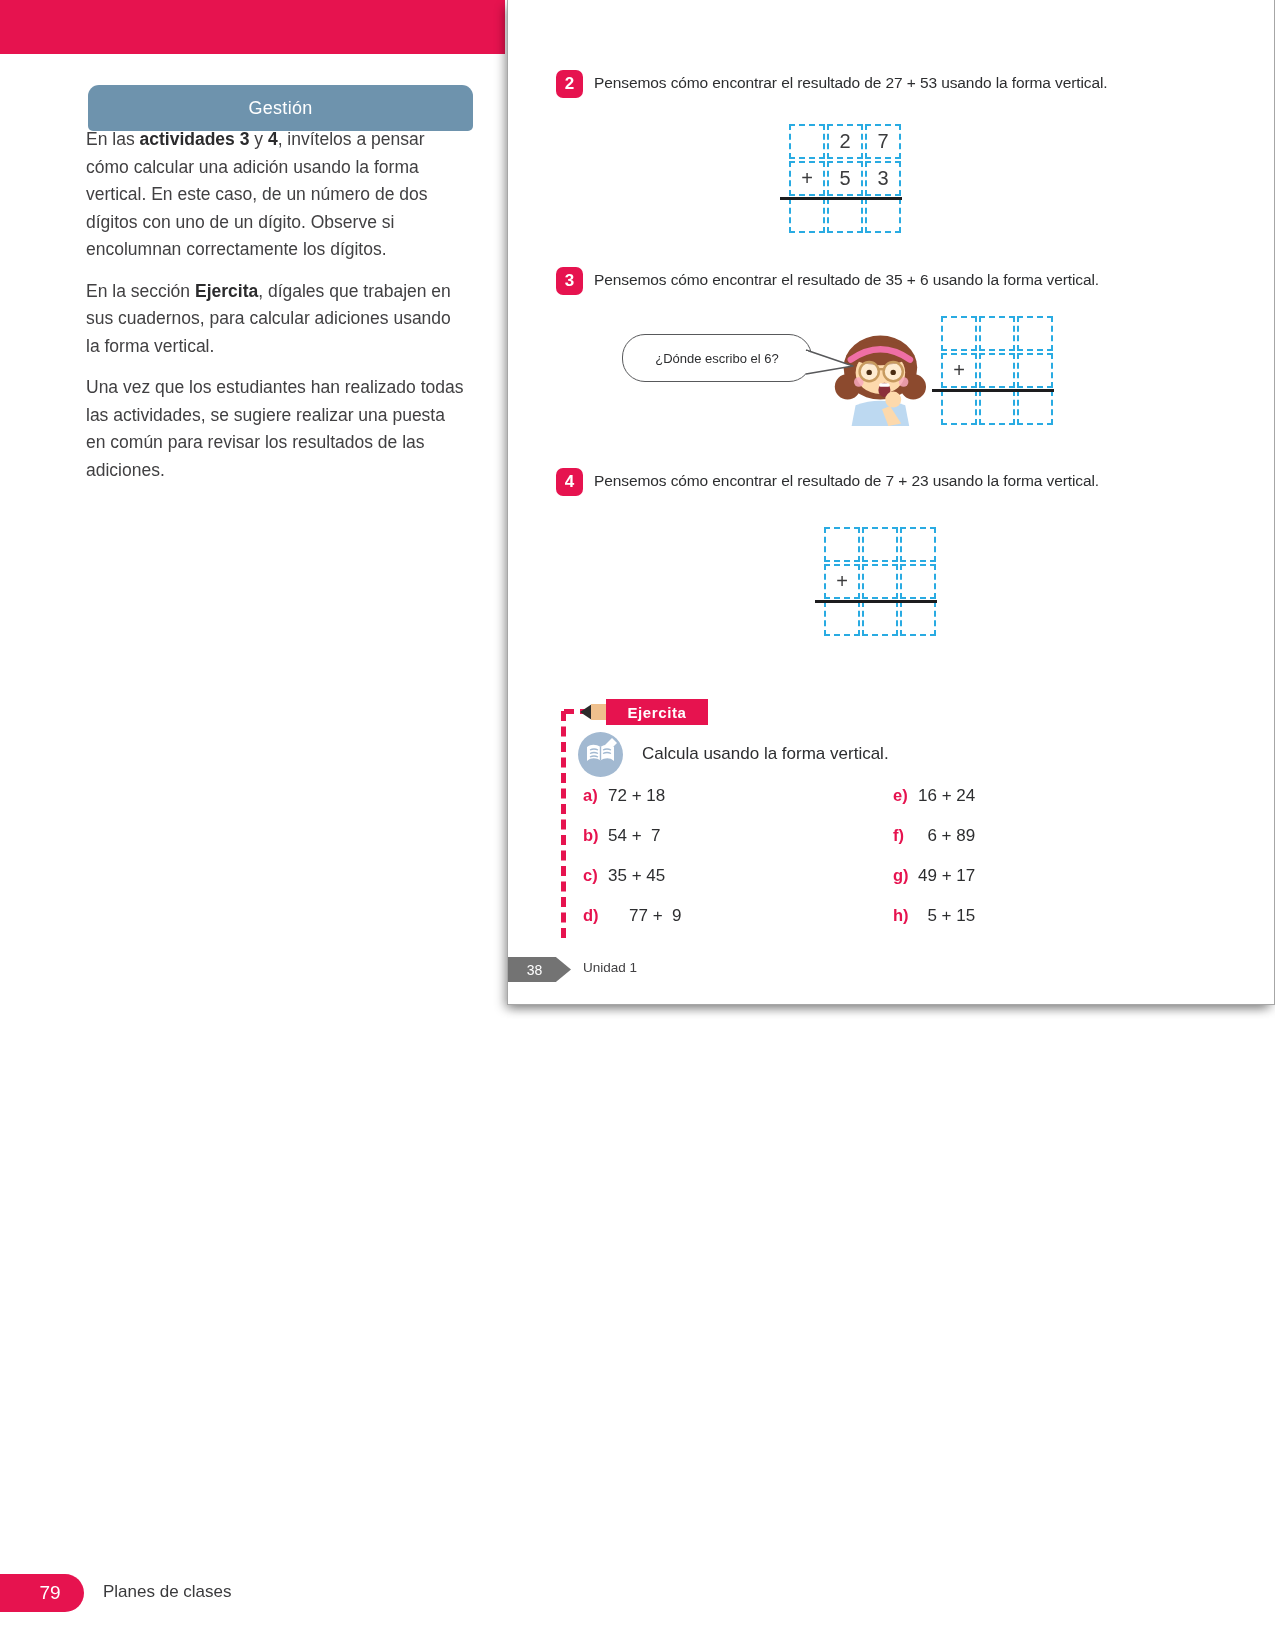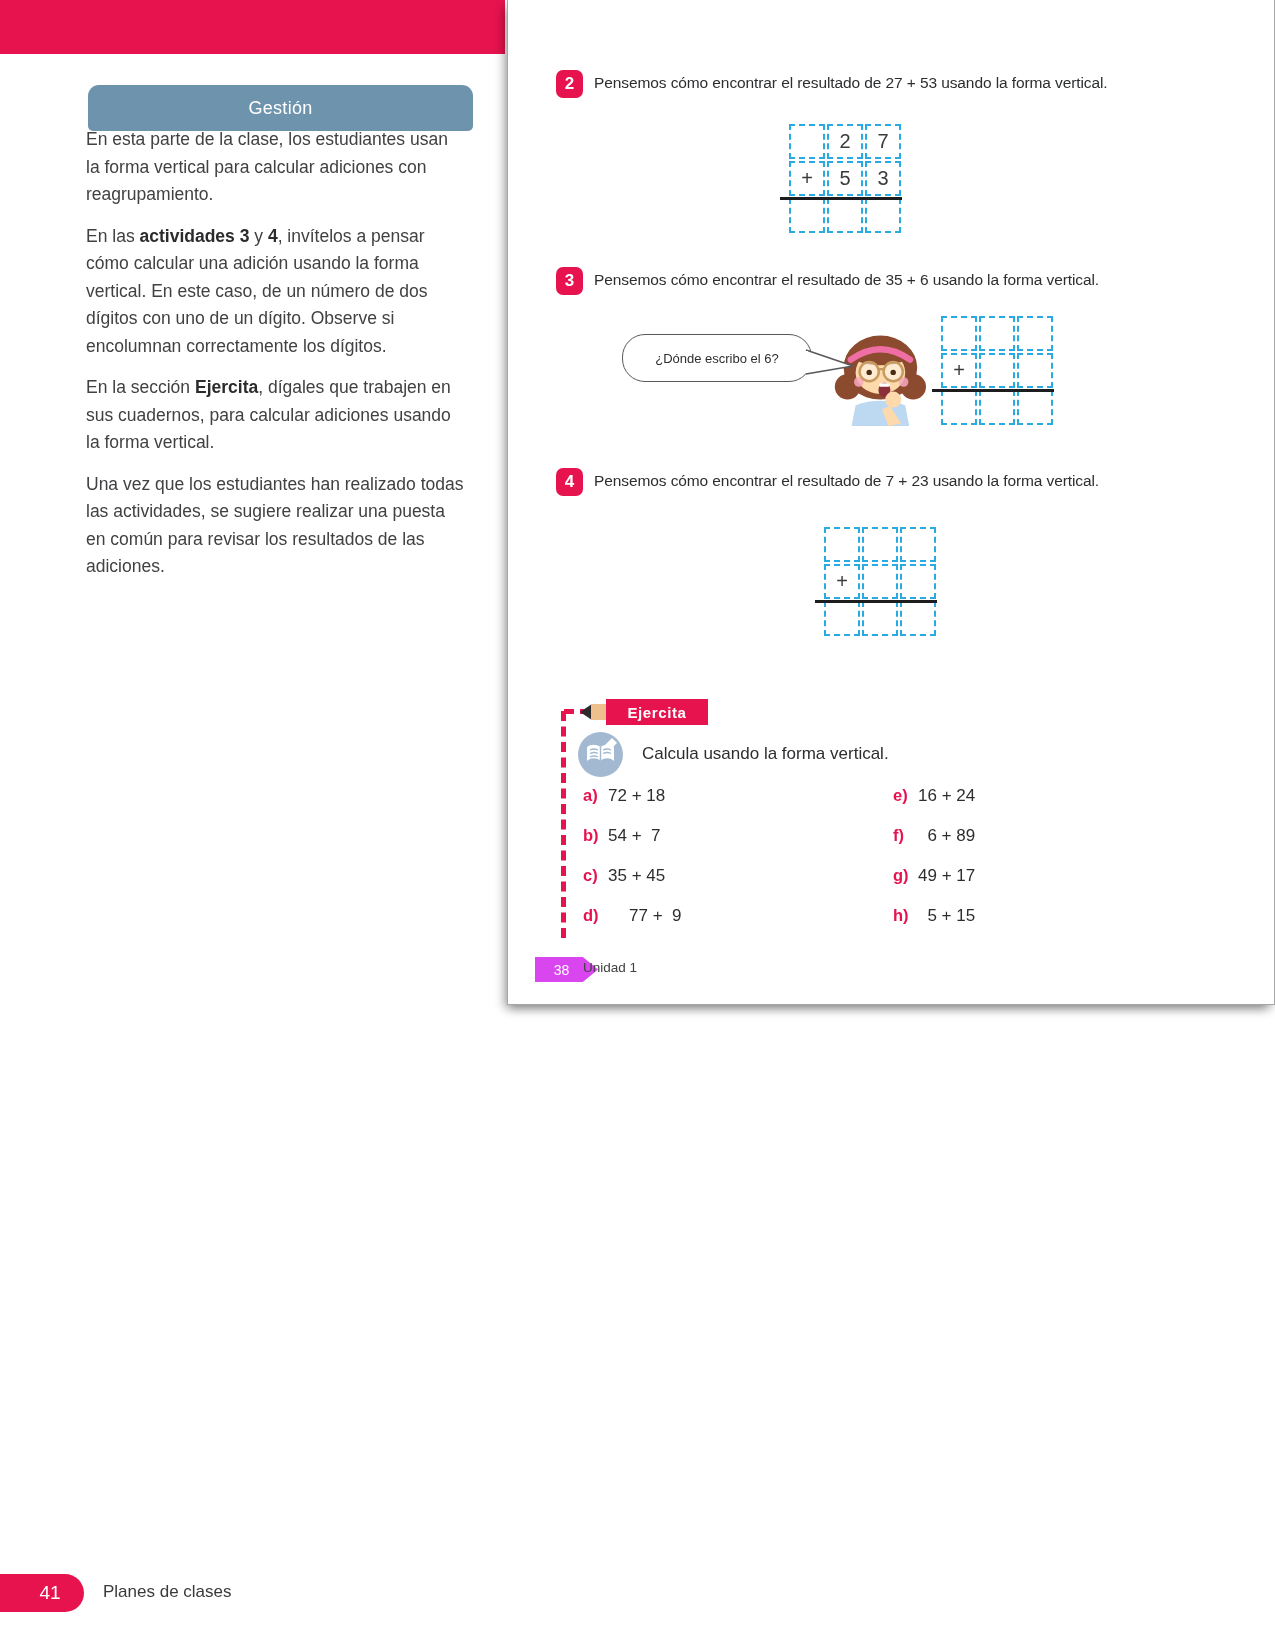--- a/index.html
+++ b/index.html
@@ -69,21 +69,21 @@
     color:#fff;font-size:15px;font-weight:700;letter-spacing:.6px;z-index:2;
   }
   .ej-pencil{left:580px;top:701px;z-index:1;}
   .book-badge{left:578px;top:732px;}
   .ej-instruction{left:642px;top:744px;font-size:17px;color:#2d2e30;white-space:nowrap;}
   .ex-letter{font-size:16.5px;font-weight:700;color:#e6134f;}
   .ex-expr{font-size:17px;color:#2d2e30;white-space:pre;}
 
   
   .pg-badge{
-    left:535px;top:957px;width:63px;height:25px;background:#d946ef;
+    left:508px;top:957px;width:63px;height:25px;background:#737373;
     clip-path:polygon(0 0,76% 0,100% 50%,76% 100%,0 100%);
     display:flex;align-items:center;justify-content:center;
     color:#fff;font-size:14px;padding-right:10px;box-sizing:border-box;
   }
   .pg-unit{left:583px;top:960px;font-size:13.5px;color:#414042;}
 
   
   .doc-pill{
     left:0;top:1574px;width:84px;height:38px;background:#e6134f;
     border-radius:0 19px 19px 0;
@@ -96,21 +96,20 @@
 <body>
 
 <div class="abs topbar"></div>
 
 <div class="abs page-card"></div>
 
 <div class="abs gestion-header">
   <span>Gestión</span>
 </div>
 <div class="abs sidebar-text">
-  <p><span>En esta parte de la clase, los estudiantes usan la forma vertical para calcular adiciones con reagrupamiento.</span></p>
   <p><span>En las </span><span class="b">actividades 3</span><span> y </span><span class="b">4</span><span>, invítelos a pensar cómo calcular una adición usando la forma vertical. En este caso, de un número de dos dígitos con uno de un dígito. Observe si encolumnan correctamente los dígitos.</span></p>
   <p><span>En la sección </span><span class="b">Ejercita</span><span>, dígales que trabajen en sus cuadernos, para calcular adiciones usando la forma vertical.</span></p>
   <p><span>Una vez que los estudiantes han realizado todas las actividades, se sugiere realizar una puesta en común para revisar los resultados de las adiciones.</span></p>
 </div>
 
 <div class="abs act-badge" style="left:556px;top:70px;">
   <span>2</span>
 </div>
 <div class="abs act-text" style="left:594px;top:74px;">Pensemos cómo encontrar el resultado de 27 + 53 usando la forma vertical.</div>
 
@@ -229,15 +228,15 @@
 <div class="abs ex-expr" style="left:918px;top:866px;">49 + 17</div>
 <div class="abs ex-letter" style="left:893px;top:906px;">h)</div>
 <div class="abs ex-expr" style="left:918px;top:906px;">  5 + 15</div>
 
 <div class="abs pg-badge">
   <span>38</span>
 </div>
 <div class="abs pg-unit">Unidad 1</div>
 
 <div class="abs doc-pill">
-  <span>41</span>
+  <span>79</span>
 </div>
 <div class="abs doc-label">Planes de clases</div>
 
 </body></html>

